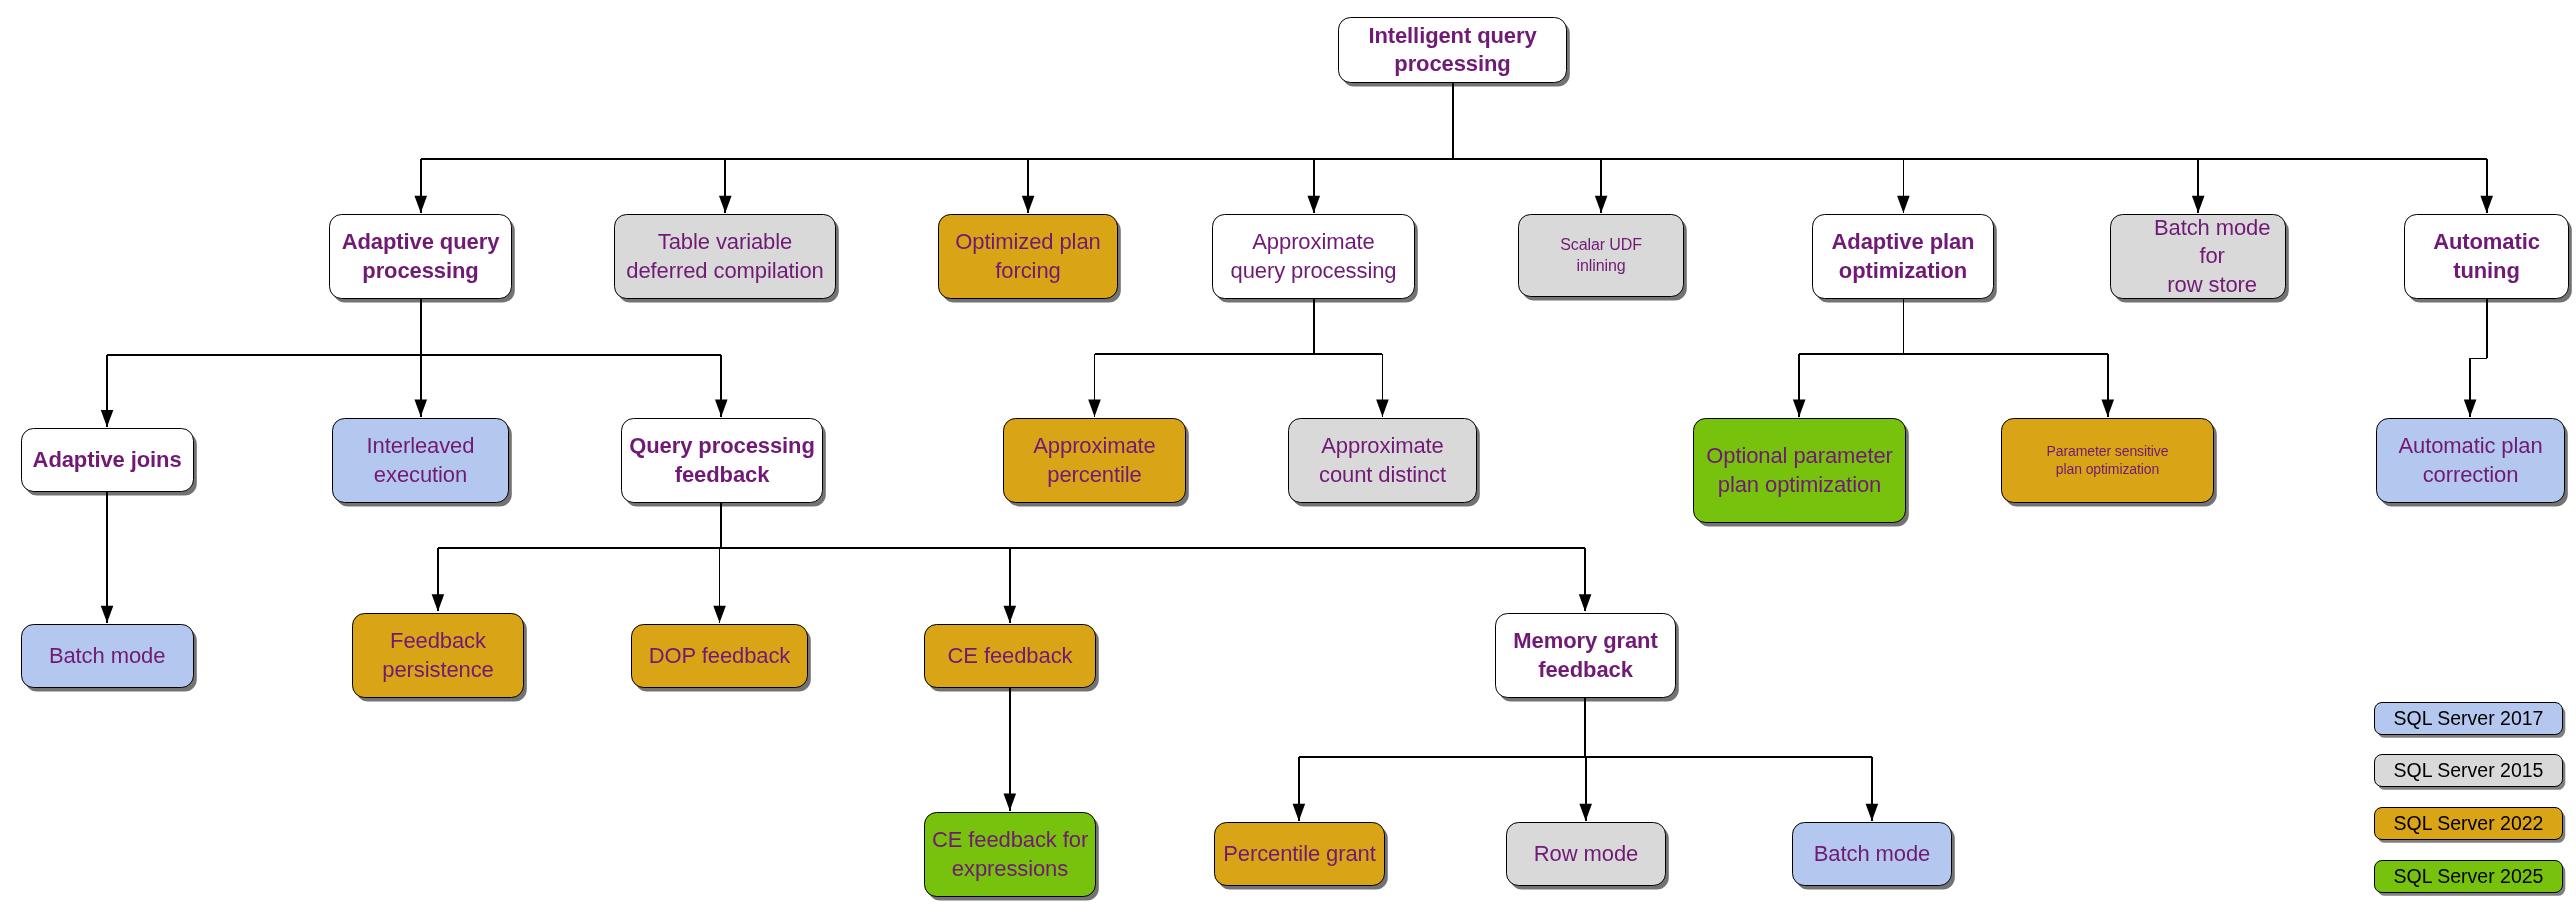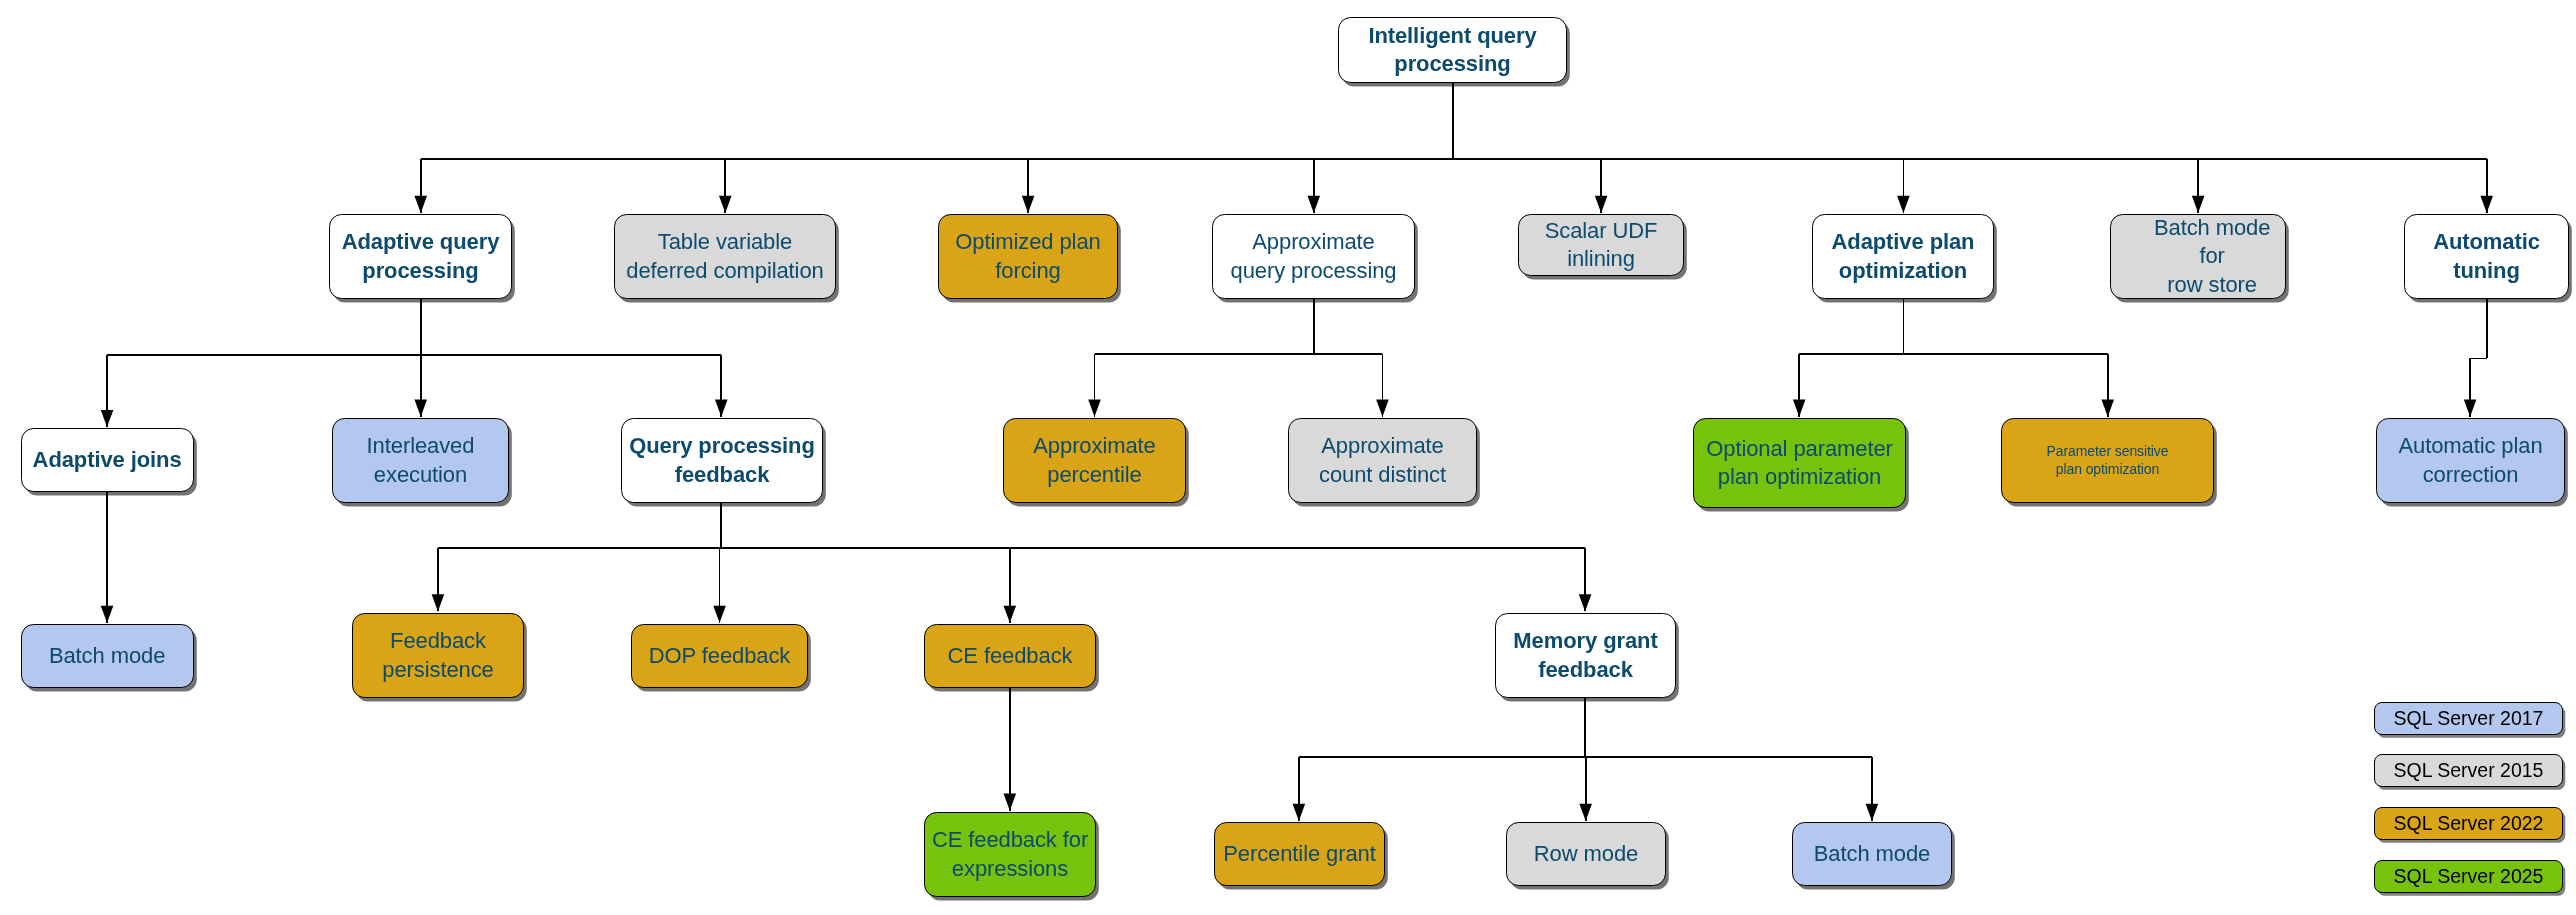--- a/index.html
+++ b/index.html
@@ -23,21 +23,21 @@
   .node{
     position:absolute;
     box-sizing:border-box;
     border:1.7px solid #000000;
     border-radius:12.6px;
     background:#ffffff;
     display:flex;
     align-items:center;
     justify-content:center;
     text-align:center;
-    color:#0c4a6e;
+    color:#701a75;
     font-size:22px;
     line-height:1.28;
     letter-spacing:-0.1px;
     padding:2.3px 5.7px;
     box-shadow:3.4px 4px 0 -0.6px rgba(0,0,0,0.55);
     z-index:5;
   }
   .node.root{ font-weight:bold; }
   .node .lbl{ display:block; white-space:pre-line; }
   .c-white{ background:#ffffff; }
@@ -147,21 +147,21 @@
 deferred compilation</span>
       </div>
       <div class="node c-gold" style="left: 938px; top: 214px; width: 180px; height: 85px; font-size: 22px;">
         <span class="lbl">Optimized plan
 forcing</span>
       </div>
       <div class="node c-white" style="left: 1212px; top: 214px; width: 203px; height: 85px; font-size: 22px;">
         <span class="lbl">Approximate
 query processing</span>
       </div>
-      <div class="node c-gray" style="left: 1518px; top: 214px; width: 166px; height: 62px; font-size: 22px;">
+      <div class="node c-gray" style="left: 1518px; top: 214px; width: 166px; height: 83px; font-size: 16px;">
         <span class="lbl">Scalar UDF
 inlining</span>
       </div>
       <div class="node c-white" style="left: 1812px; top: 214px; width: 182px; height: 85px; font-size: 22px; font-weight: bold;">
         <span class="lbl">Adaptive plan
 optimization</span>
       </div>
       <div class="node c-gray" style="left: 2110px; top: 214px; width: 176px; height: 85px; font-size: 22px; padding-left: 34px;">
         <span class="lbl">Batch mode for
 row store</span>
@@ -182,21 +182,21 @@
 feedback</span>
       </div>
       <div class="node c-gold" style="left: 1003px; top: 418px; width: 183px; height: 85px; font-size: 22px;">
         <span class="lbl">Approximate
 percentile</span>
       </div>
       <div class="node c-gray" style="left: 1288px; top: 418px; width: 189px; height: 85px; font-size: 22px;">
         <span class="lbl">Approximate
 count distinct</span>
       </div>
-      <div class="node c-green" style="left: 1693px; top: 418px; width: 213px; height: 90px; font-size: 22px;">
+      <div class="node c-green" style="left: 1693px; top: 418px; width: 213px; height: 105px; font-size: 22px;">
         <span class="lbl">Optional parameter
 plan optimization</span>
       </div>
       <div class="node c-gold" style="left: 2001px; top: 418px; width: 213px; height: 85px; font-size: 14px;">
         <span class="lbl">Parameter sensitive
 plan optimization</span>
       </div>
       <div class="node c-blue" style="left: 2376px; top: 418px; width: 189px; height: 85px; font-size: 22px;">
         <span class="lbl">Automatic plan
 correction</span>

